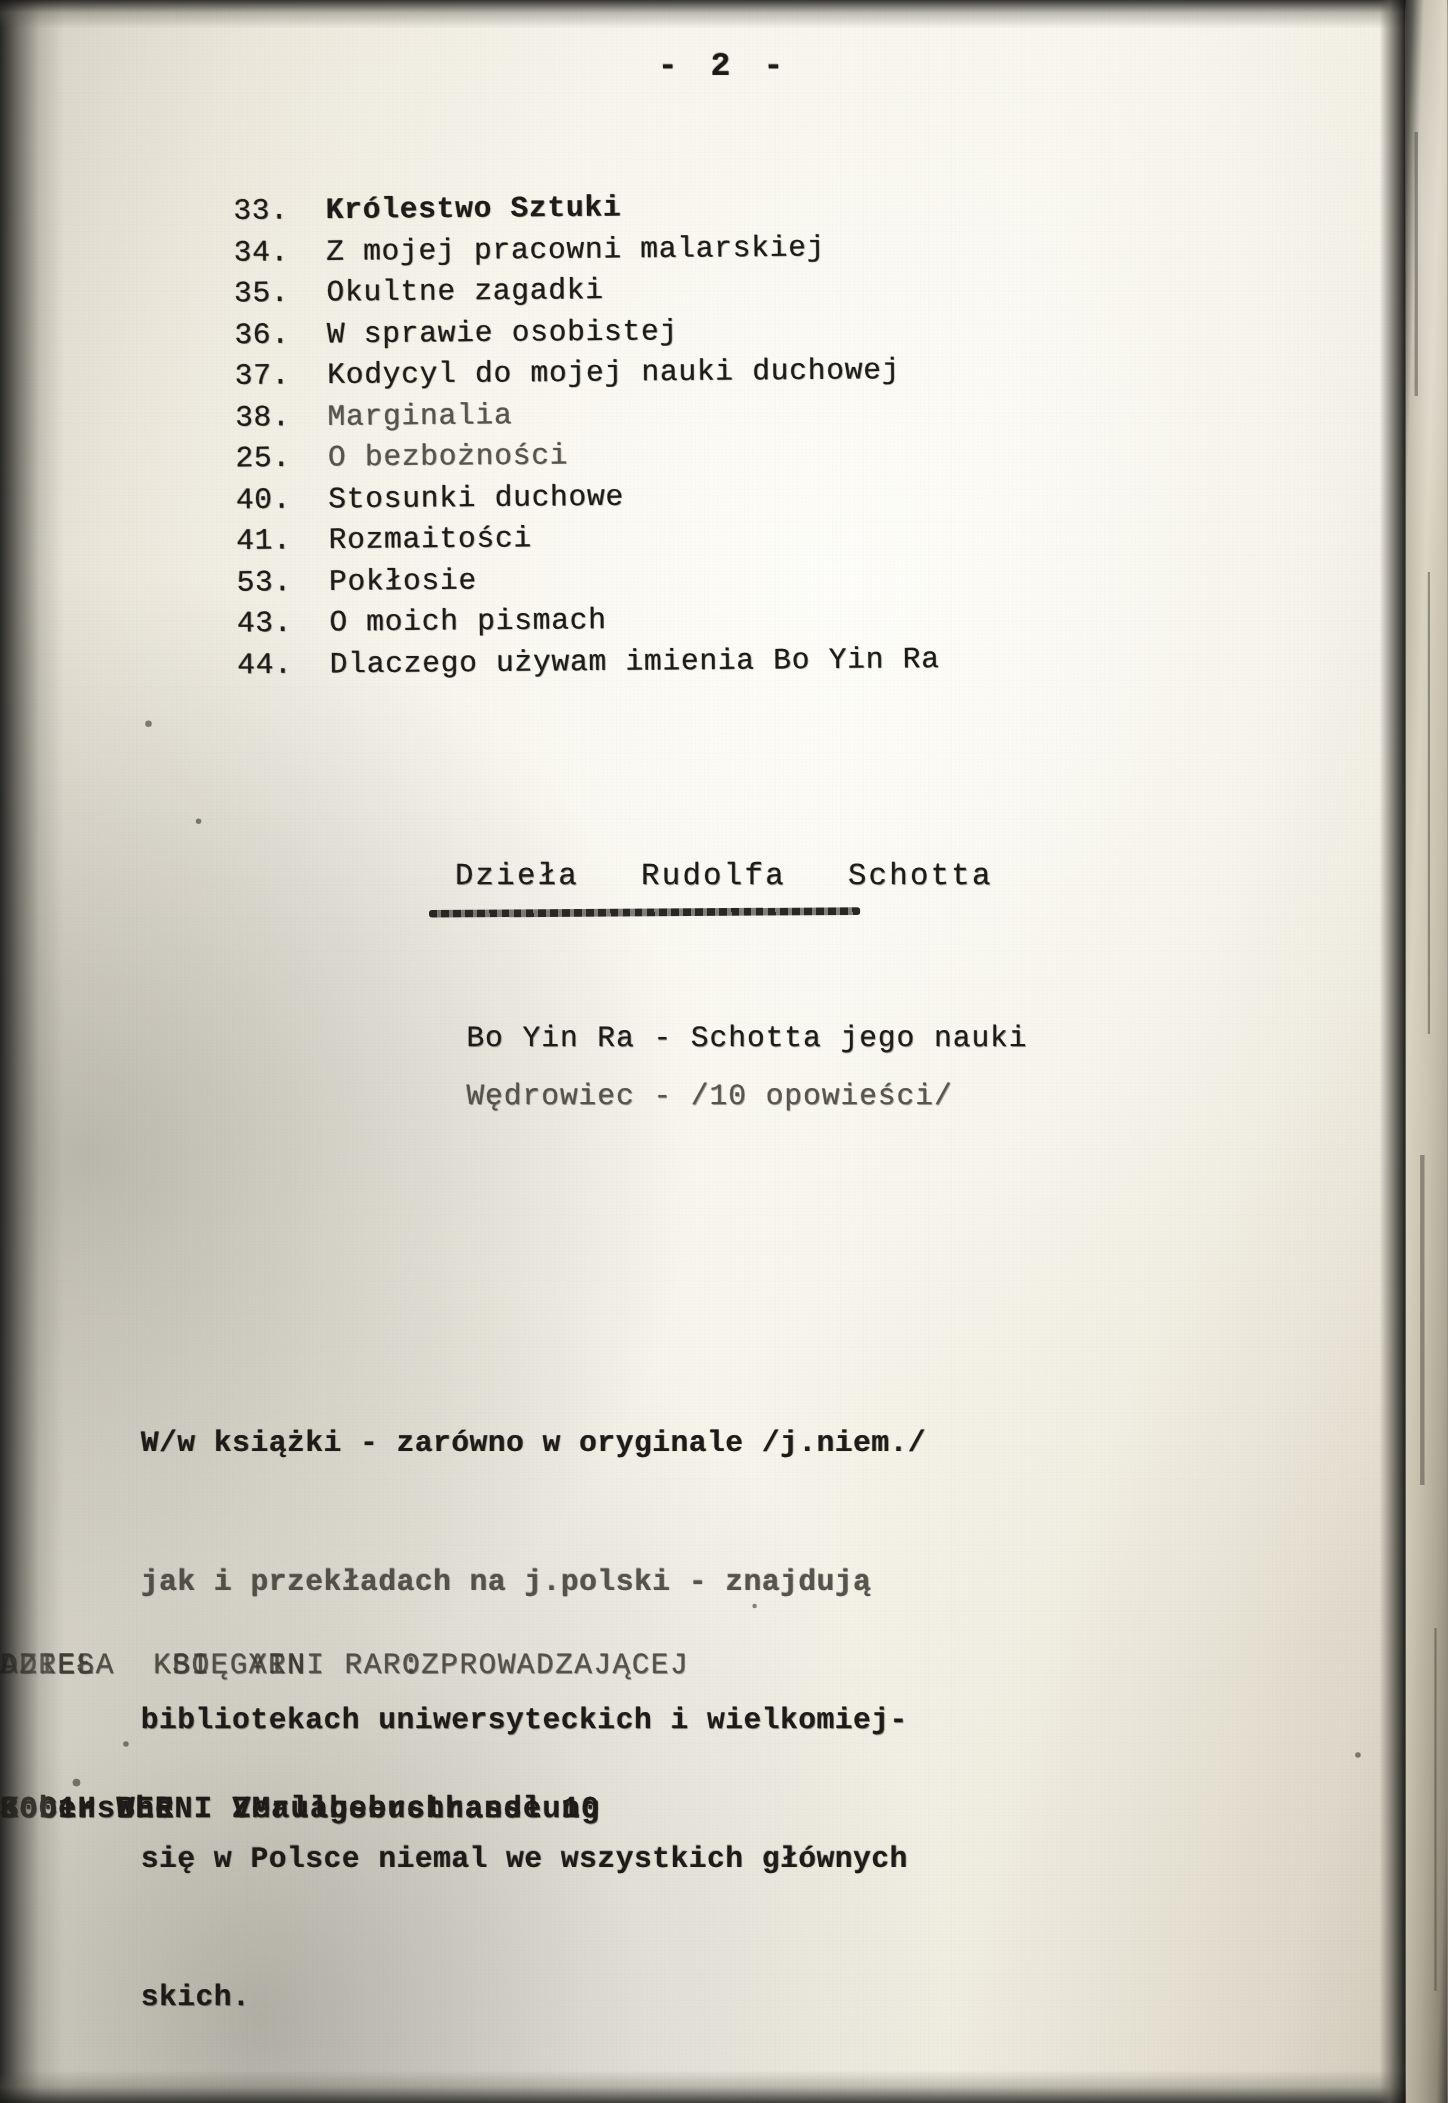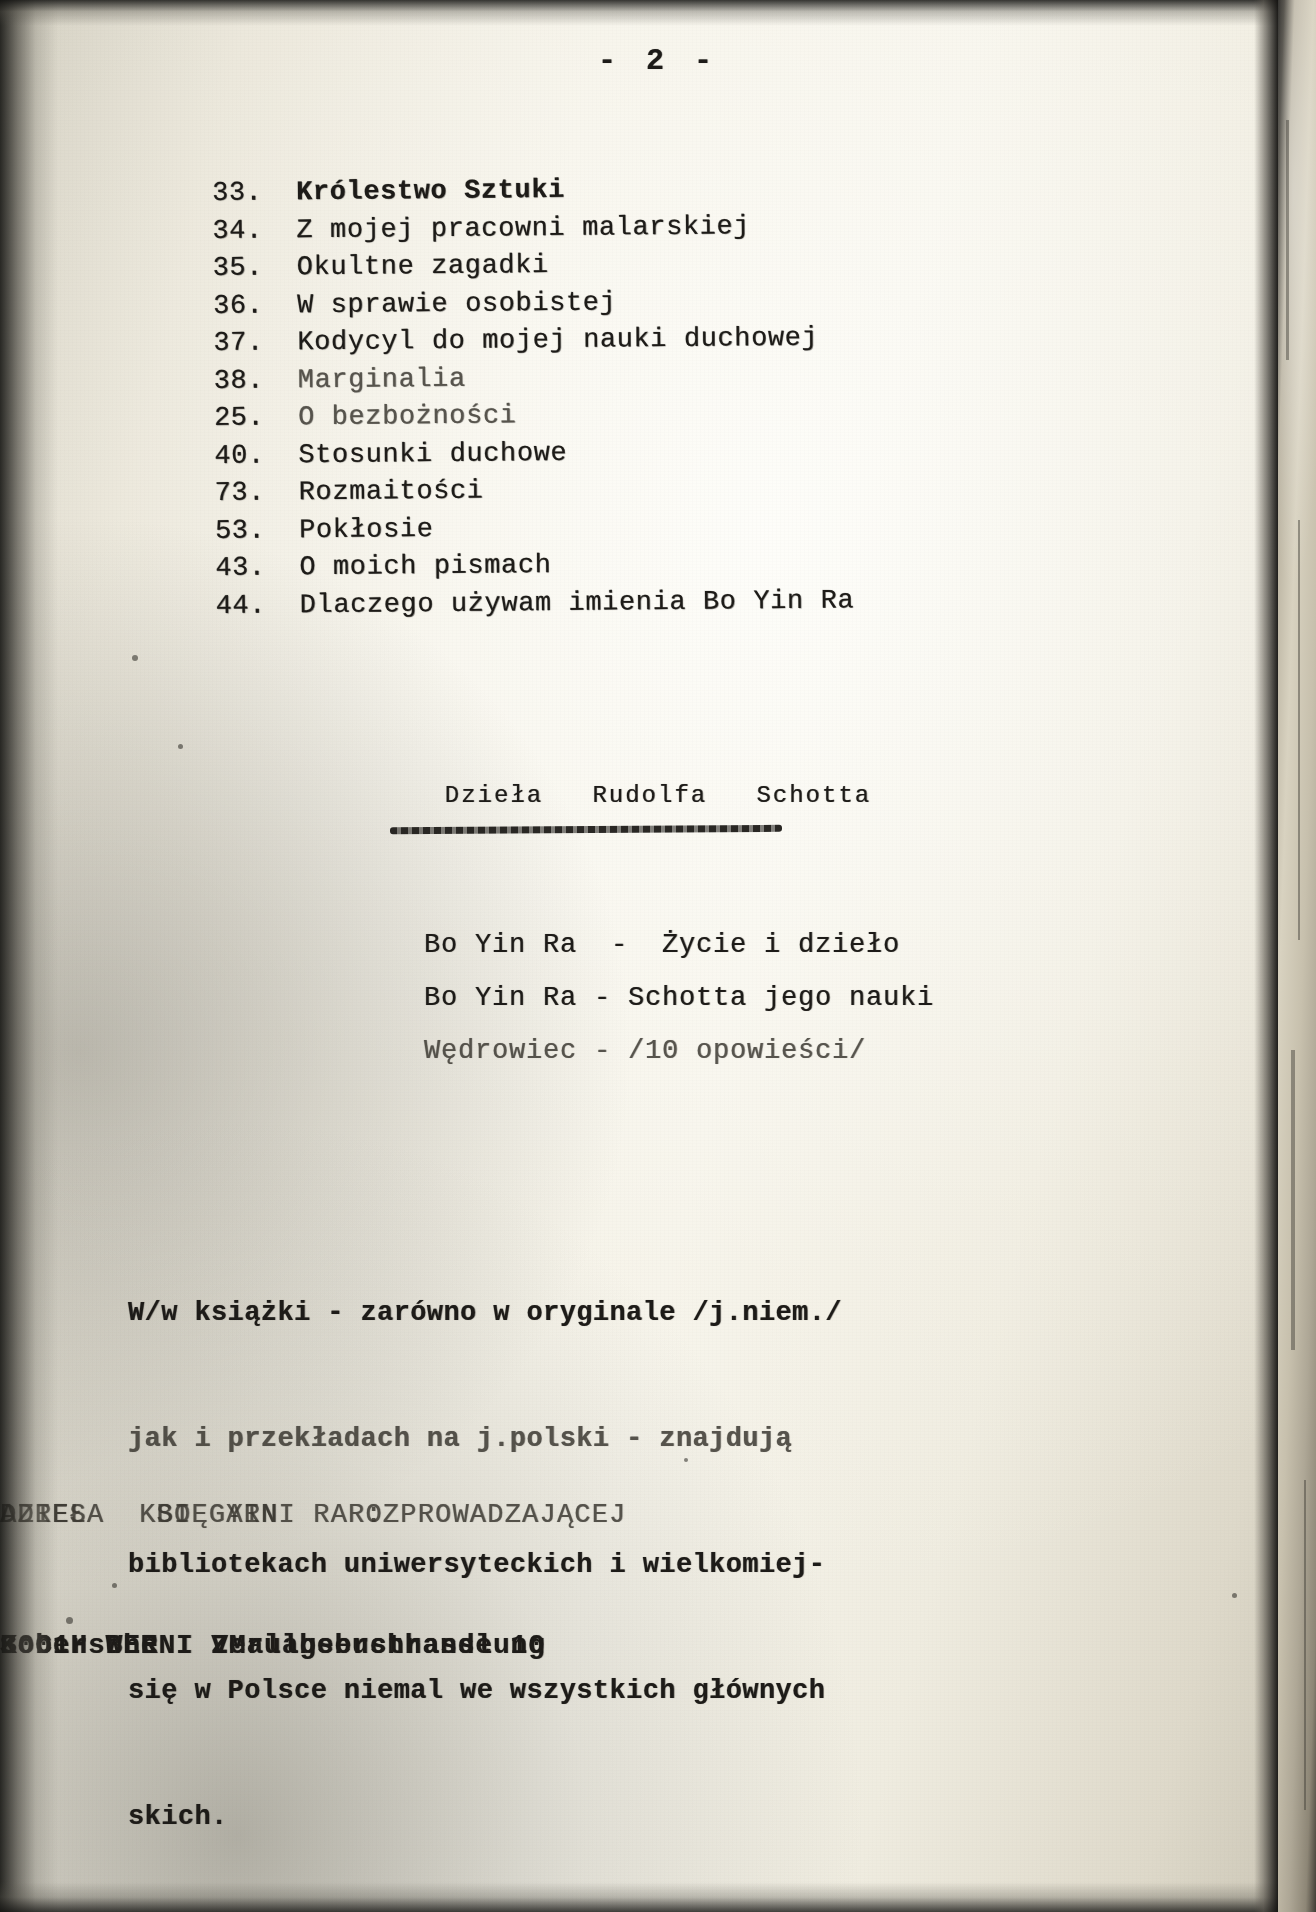--- a/index.html
+++ b/index.html
@@ -125,21 +125,21 @@
     top: 0;
     font-size: 27px;
     letter-spacing: 0.6px;
   }
   
   .toc { transform: rotate(-0.5deg); transform-origin: 0 0; }
 
   .section-head {
     left: 0; right: 0; top: 782px;
     text-align: center;
-    font-size: 24px;
+    font-size: 28px;
     letter-spacing: 2px;
   }
   .rule {
     position: absolute;
     left: 390px;
     top: 826px;
     width: 392px;
     height: 7px;
     background:
       repeating-linear-gradient(90deg, rgba(30,28,25,0.95) 0px, rgba(30,28,25,0.95) 7px, rgba(30,28,25,0.55) 7px, rgba(30,28,25,0.55) 11px);
@@ -224,42 +224,41 @@
       </div>
       <div class="toc-row">
         <span class="t toc-num">25.</span>
         <span class="t toc-title faded">O bezbożności</span>
       </div>
       <div class="toc-row">
         <span class="t toc-num">40.</span>
         <span class="t toc-title">Stosunki duchowe</span>
       </div>
       <div class="toc-row">
-        <span class="t toc-num">73.</span>
+        <span class="t toc-num">41.</span>
         <span class="t toc-title">Rozmaitości</span>
       </div>
       <div class="toc-row">
         <span class="t toc-num">53.</span>
         <span class="t toc-title">Pokłosie</span>
       </div>
       <div class="toc-row">
         <span class="t toc-num">43.</span>
         <span class="t toc-title">O moich pismach</span>
       </div>
       <div class="toc-row">
         <span class="t toc-num">44.</span>
         <span class="t toc-title">Dlaczego używam imienia Bo Yin Ra</span>
       </div>
     </div>
 
     <div class="t section-head">Dzieła   Rudolfa   Schotta</div>
     <div class="rule"></div>
 
     <div class="works">
-      <span class="t">Bo Yin Ra  -  Życie i dzieło</span>
       <span class="t">Bo Yin Ra - Schotta jego nauki</span>
       <span class="t faded">Wędrowiec - /10 opowieści/</span>
     </div>
 
     <div class="para t" style="position:absolute;">
       <div>W/w książki - zarówno w oryginale /j.niem./</div>
       <div class="faded">jak i przekładach na j.polski - znajdują</div>
       <div>bibliotekach uniwersyteckich i wielkomiej-</div>
       <div>się w Polsce niemal we wszystkich głównych</div>
       <div>skich.</div>

